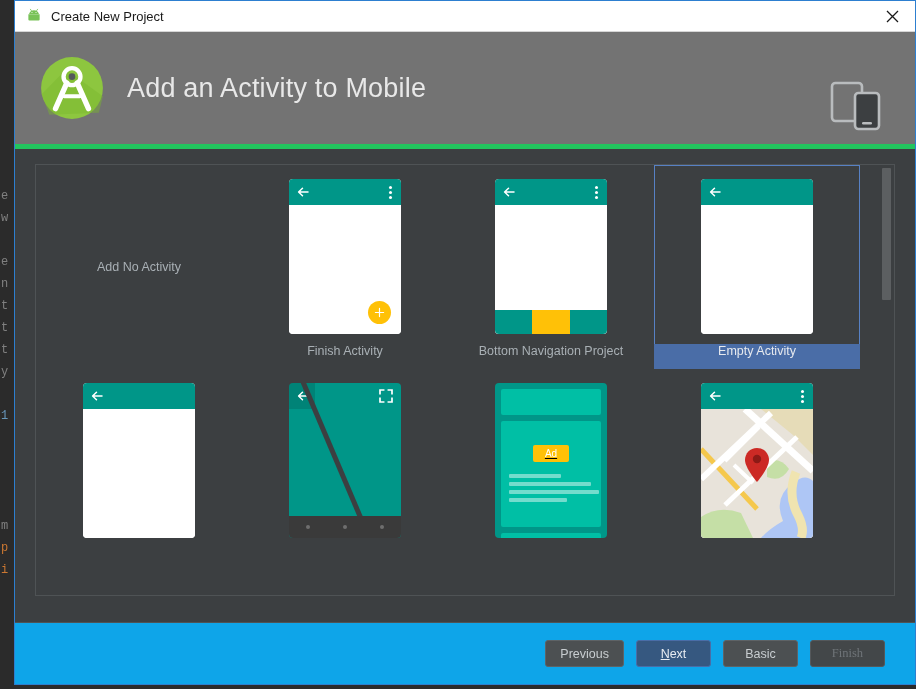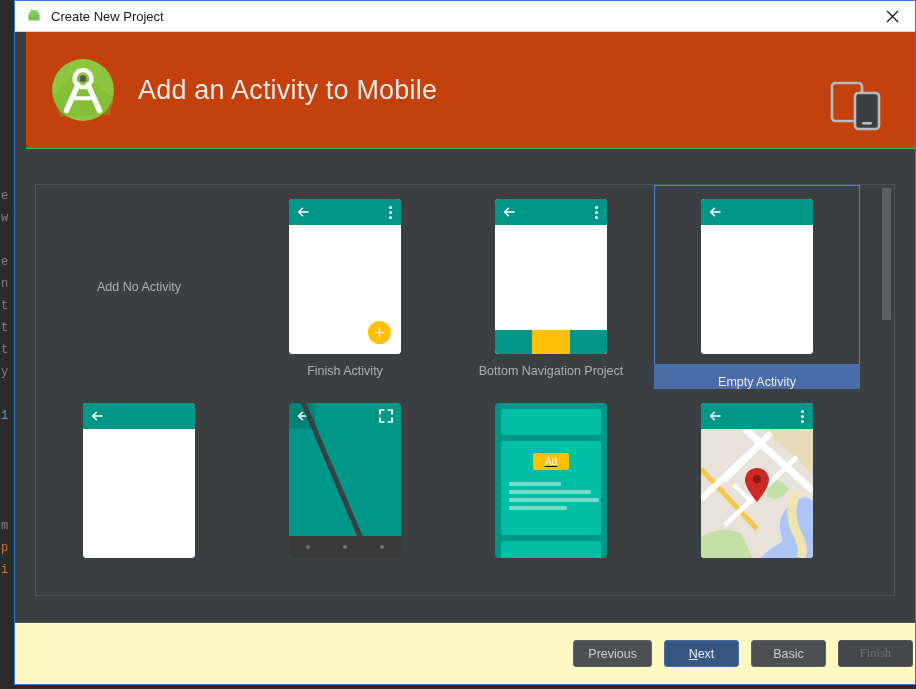--- a/index.html
+++ b/index.html
@@ -81,27 +81,26 @@
     width: 46px; height: 30px;
     display: flex; align-items: center; justify-content: center;
     cursor: pointer;
   }
   .titlebar-close svg { display:block; }
 
   
   .header {
     position: relative;
     height: 117px;
-    background: #c2410c;
+    background: #737373;
     display: flex;
     align-items: center;
     padding-left: 24px;
     box-sizing: border-box;
-    border-bottom: 1px solid #22c55e;
-    margin-left: 11px;
+    border-bottom: 5px solid #22c55e;
   }
   .header-logo { width: 66px; height: 66px; flex: 0 0 auto; display:block; }
   .header-title {
     margin-left: 22px;
     font-size: 27px;
     color: #e8e8e8;
     font-weight: normal;
     letter-spacing: 0.2px;
     white-space: nowrap;
   }
@@ -123,21 +122,20 @@
   .gallery-frame {
     position: absolute;
     left: 20px;
     top: 15px;
     right: 20px;
     bottom: 13px;
     border: 1px solid #4f5355;
     background: #3c3f41;
     box-sizing: border-box;
     overflow: hidden;
-    margin-top: 20px;
   }
   .gallery-grid {
     position: absolute;
     left: 0; top: 0;
     width: 826px;
     display: flex;
     flex-wrap: wrap;
   }
   .cell {
     width: 206px;
@@ -162,21 +160,21 @@
     font-size: 12.5px;
     color: #a9b0b5;
     text-align: center;
     white-space: nowrap;
   }
   .cell.selected .label-bar {
     position: absolute;
     left: 0; right: 0; bottom: 0;
     height: 25px;
     background: #4a6da7;
-    display: flex; align-items: flex-end; justify-content: center;
+    display: flex; align-items: flex-start; justify-content: center;
   }
   .cell.selected .label-bar .label {
     margin: 0;
     color: #e6e9ee;
   }
   .cell.no-activity {
     justify-content: center;
     padding-top: 0;
   }
   .cell.no-activity .label {
@@ -273,26 +271,26 @@
     height: 132px;
     background: #5c5f61;
     border-radius: 1px;
   }
 
   
   .footer {
     position: absolute;
     left: 0; right: 0; bottom: 0;
     height: 62px;
-    background: #fef9c3;
+    background: #0ea5e9;
     border-top: 1px solid #4f5355;
     display: flex;
     align-items: center;
     justify-content: flex-end;
-    padding-right: 2px;
+    padding-right: 30px;
     box-sizing: border-box;
   }
   .btn {
     min-width: 75px;
     height: 27px;
     margin-left: 12px;
     padding: 0 14px;
     border: 1px solid #5e6366;
     border-radius: 3px;
     background: #4c5052;
@@ -487,21 +485,21 @@
                 </div>
               </div>
             </div>
             <div class="label"></div>
           </div>
 
           <div class="cell row2">
             <div class="thumb-wrap">
               <div class="ad-thumb">
                 <div class="panel" style="height:26px;margin-bottom:6px;"></div>
-                <div class="panel" style="height:92px;padding-top:2px;text-decoration:underline;">
+                <div class="panel" style="height:92px;padding-top:14px;text-decoration:underline;">
                   <div class="ad-badge">Ad</div>
                   <div class="ad-line" style="width:52px;margin-left:8px;"></div>
                   <div class="ad-line" style="width:82px;margin-left:8px;"></div>
                   <div class="ad-line" style="width:90px;margin-left:8px;"></div>
                   <div class="ad-line" style="width:58px;margin-left:8px;"></div>
                 </div>
                 <div class="panel" style="height:24px;margin-top:6px;"></div>
               </div>
             </div>
             <div class="label"></div>

